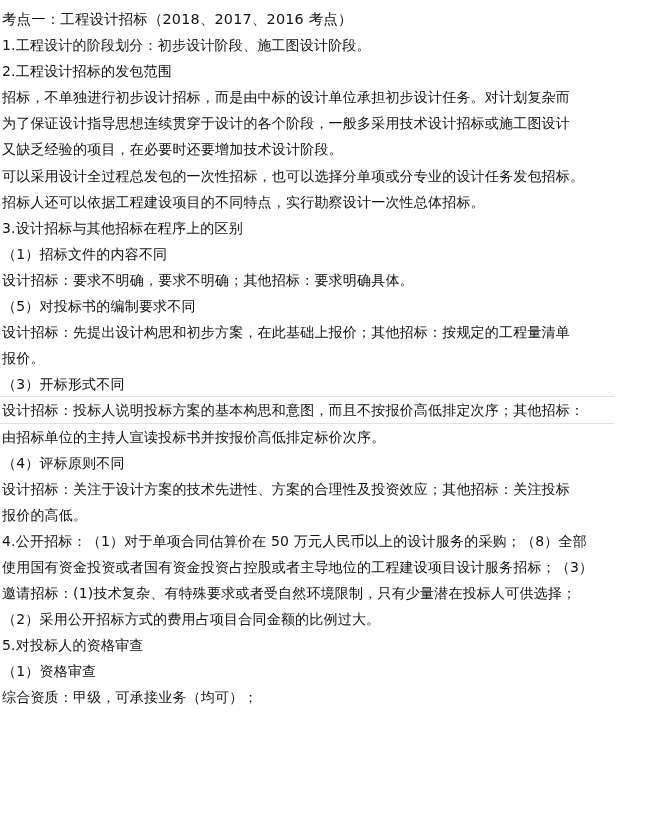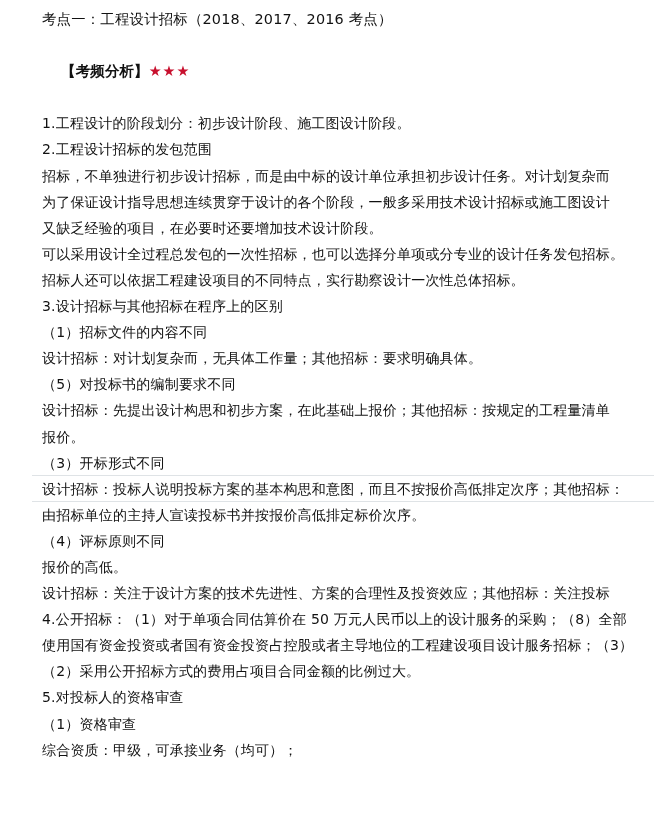--- a/index.html
+++ b/index.html
@@ -13,21 +13,20 @@
     font-family: "DejaVu Sans", "Liberation Sans", sans-serif;
     color: #1a1a1a;
     overflow: hidden;
   }
   .page {
     width: 614px;
     height: 825px;
     box-sizing: border-box;
     padding: 6px 12px 0 2px;
     position: relative;
-    margin-left: 40px;
   }
   .line {
     font-size: 14px;
     line-height: 26.1px;
     letter-spacing: 0.2px;
     white-space: pre-wrap;
     color: #111111;
   }
   .stars {
     color: #c8102e;
@@ -54,43 +53,41 @@
     line-height: 26.1px;
   }
 </style>
 </head>
 <body>
 
 <div class="page">
 
   <div class="line heading">考点一：工程设计招标（2018、2017、2016 考点）</div>
 
-  <div class="line heading">
-    <span class="bold">【考频分析】</span><span class="stars">★★★</span>
-  </div>
 
   <div class="line">1.工程设计的阶段划分：初步设计阶段、施工图设计阶段。</div>
   <div class="line">2.工程设计招标的发包范围</div>
   <div class="line">招标，不单独进行初步设计招标，而是由中标的设计单位承担初步设计任务。对计划复杂而</div>
   <div class="line">为了保证设计指导思想连续贯穿于设计的各个阶段，一般多采用技术设计招标或施工图设计</div>
   <div class="line">又缺乏经验的项目，在必要时还要增加技术设计阶段。</div>
   <div class="line">可以采用设计全过程总发包的一次性招标，也可以选择分单项或分专业的设计任务发包招标。</div>
   <div class="line">招标人还可以依据工程建设项目的不同特点，实行勘察设计一次性总体招标。</div>
   <div class="line">3.设计招标与其他招标在程序上的区别</div>
   <div class="line">（1）招标文件的内容不同</div>
-  <div class="line">设计招标：对计划复杂而，无具体工作量；其他招标：要求明确具体。</div>
+  <div class="line">设计招标：要求不明确，要求不明确；其他招标：要求明确具体。</div>
   <div class="line">（5）对投标书的编制要求不同</div>
   <div class="line">设计招标：先提出设计构思和初步方案，在此基础上报价；其他招标：按规定的工程量清单</div>
   <div class="line">报价。</div>
   <div class="line rule-wrap">（3）开标形式不同</div>
   <div class="line rule-wrap">设计招标：投标人说明投标方案的基本构思和意图，而且不按报价高低排定次序；其他招标：</div>
   <div class="line">由招标单位的主持人宣读投标书并按报价高低排定标价次序。</div>
   <div class="line">（4）评标原则不同</div>
+  <div class="line">设计招标：关注于设计方案的技术先进性、方案的合理性及投资效应；其他招标：关注投标</div>
   <div class="line">报价的高低。</div>
-  <div class="line">设计招标：关注于设计方案的技术先进性、方案的合理性及投资效应；其他招标：关注投标</div>
   <div class="line">4.公开招标：（1）对于单项合同估算价在 50 万元人民币以上的设计服务的采购；（8）全部</div>
   <div class="line">使用国有资金投资或者国有资金投资占控股或者主导地位的工程建设项目设计服务招标；（3）</div>
+  <div class="line">邀请招标：(1)技术复杂、有特殊要求或者受自然环境限制，只有少量潜在投标人可供选择；</div>
   <div class="line">（2）采用公开招标方式的费用占项目合同金额的比例过大。</div>
   <div class="line">5.对投标人的资格审查</div>
   <div class="line">（1）资格审查</div>
   <div class="line">综合资质：甲级，可承接业务（均可）；</div>
 
 </div>
 
 </body></html>

